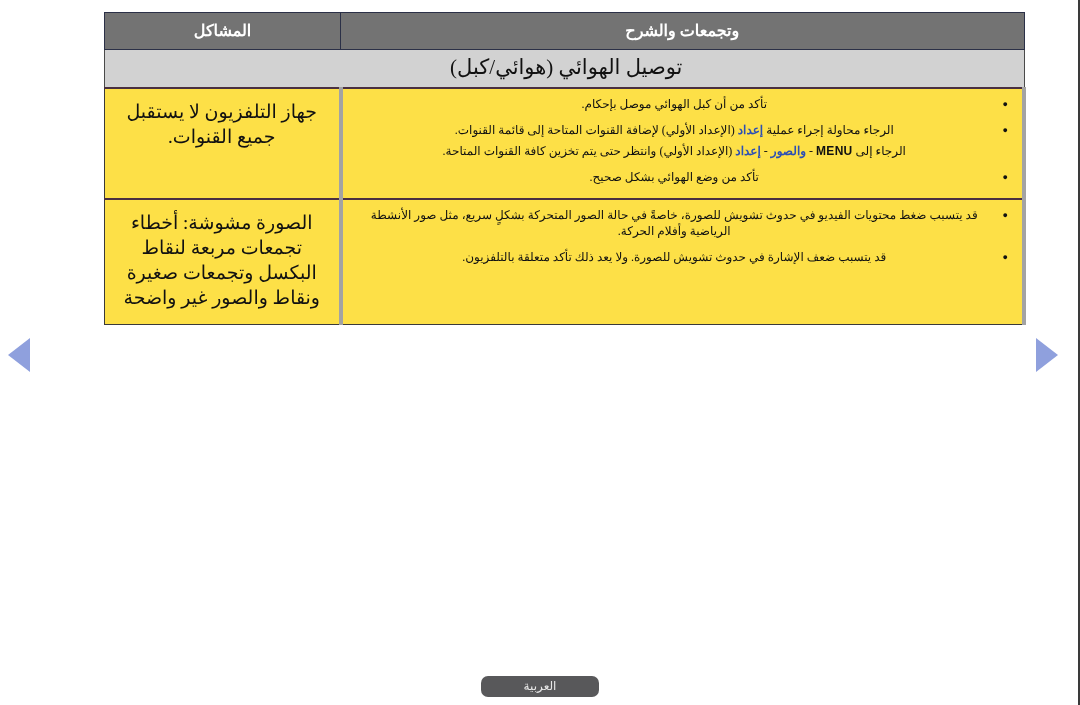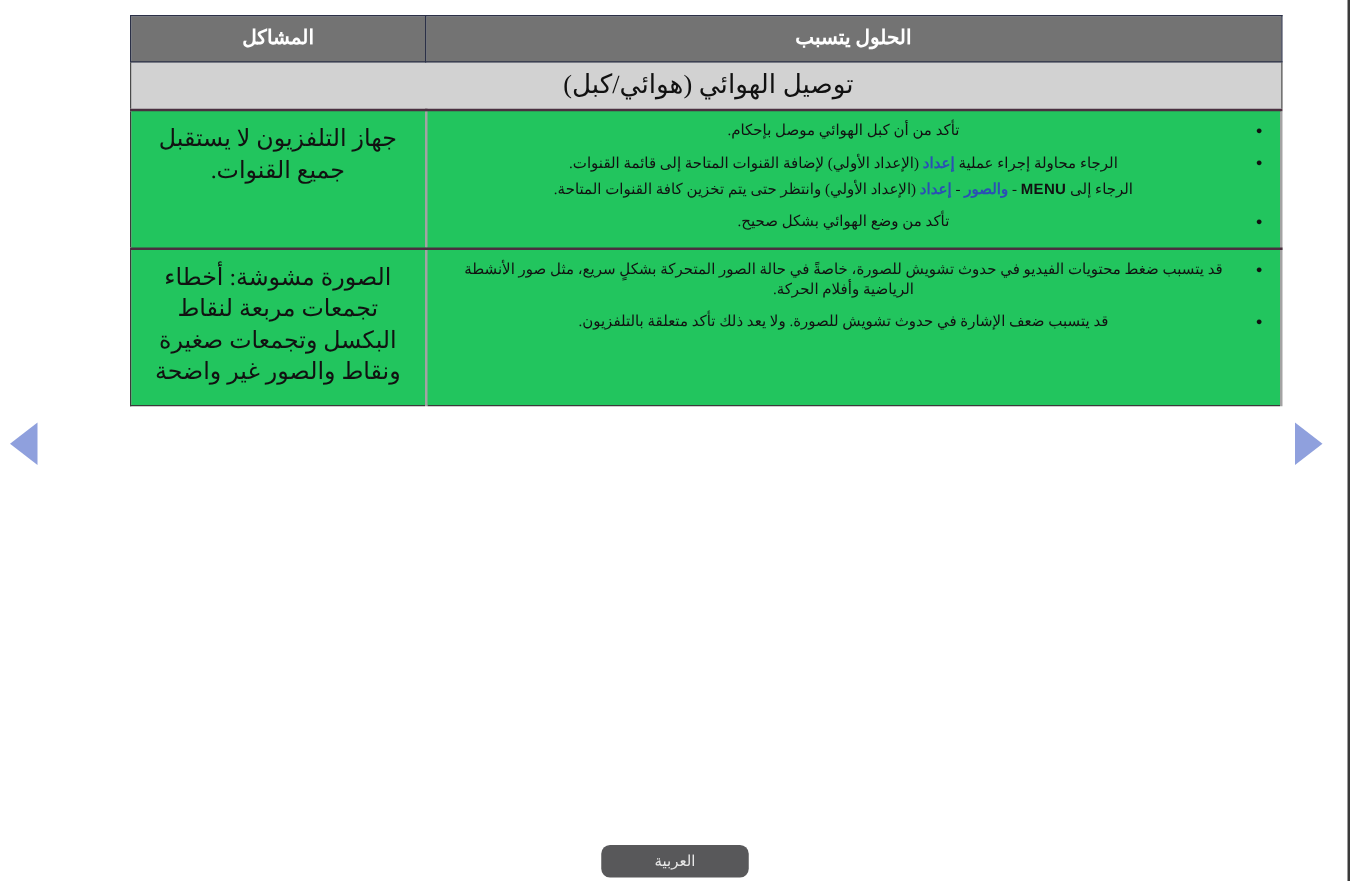--- a/index.html
+++ b/index.html
@@ -95,22 +95,22 @@
     border-bottom: 2px solid #4a3040;
     border-left: 1px solid #4a4a4a;
     border-right: 1px solid #4a4a4a;
     line-height: 1.2;
   }
 
   
   tbody td {
     vertical-align: top;
     border-left: 1px solid #3a3a3a;
-    border-right: 2px solid #a3a3a3;
-    background: #22c55e;
+    border-right: 4px solid #a3a3a3;
+    background: #fde047;
   }
   tbody tr.data-row > td {
     border-bottom: 2px solid #4a3040;
   }
   tbody tr.data-row.last > td {
     border-bottom: 1px solid #3a3a3a;
   }
 
   td.problem {
     text-align: center;
@@ -156,21 +156,21 @@
     font-weight: bold;
     letter-spacing: 0.3px;
   }
 
   
   #lang-btn {
     position: absolute;
     left: 481px;
     top: 676px;
     width: 118px;
-    height: 26px;
+    height: 21px;
     background: #58585a;
     border-radius: 7px;
     color: #e8e8e8;
     font-size: 12px;
     display: flex;
     align-items: center;
     justify-content: center;
     cursor: pointer;
     font-family: "Liberation Serif", serif;
   }
@@ -187,21 +187,21 @@
   <div class="nav-arrow right"></div>
 
   <div id="tbl-wrap">
     <table class="tt">
       <colgroup>
         <col class="c-solution">
         <col class="c-problem">
       </colgroup>
       <thead>
         <tr>
-          <th>الحلول يتسبب</th>
+          <th>وتجمعات والشرح</th>
           <th>المشاكل</th>
         </tr>
       </thead>
       <tbody id="tbody">
         <tr>
           <td class="section-band" colspan="2">توصيل الهوائي (هوائي/كبل)</td>
         </tr>
 
       <tr class="data-row">
             <td class="solution">

